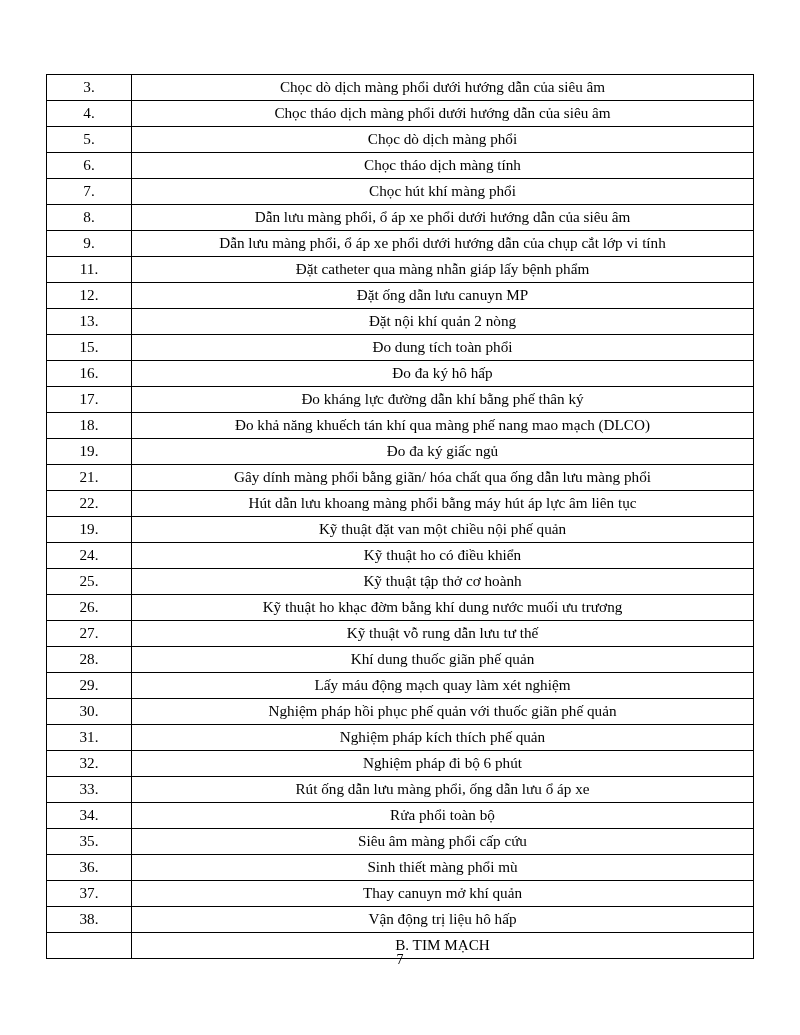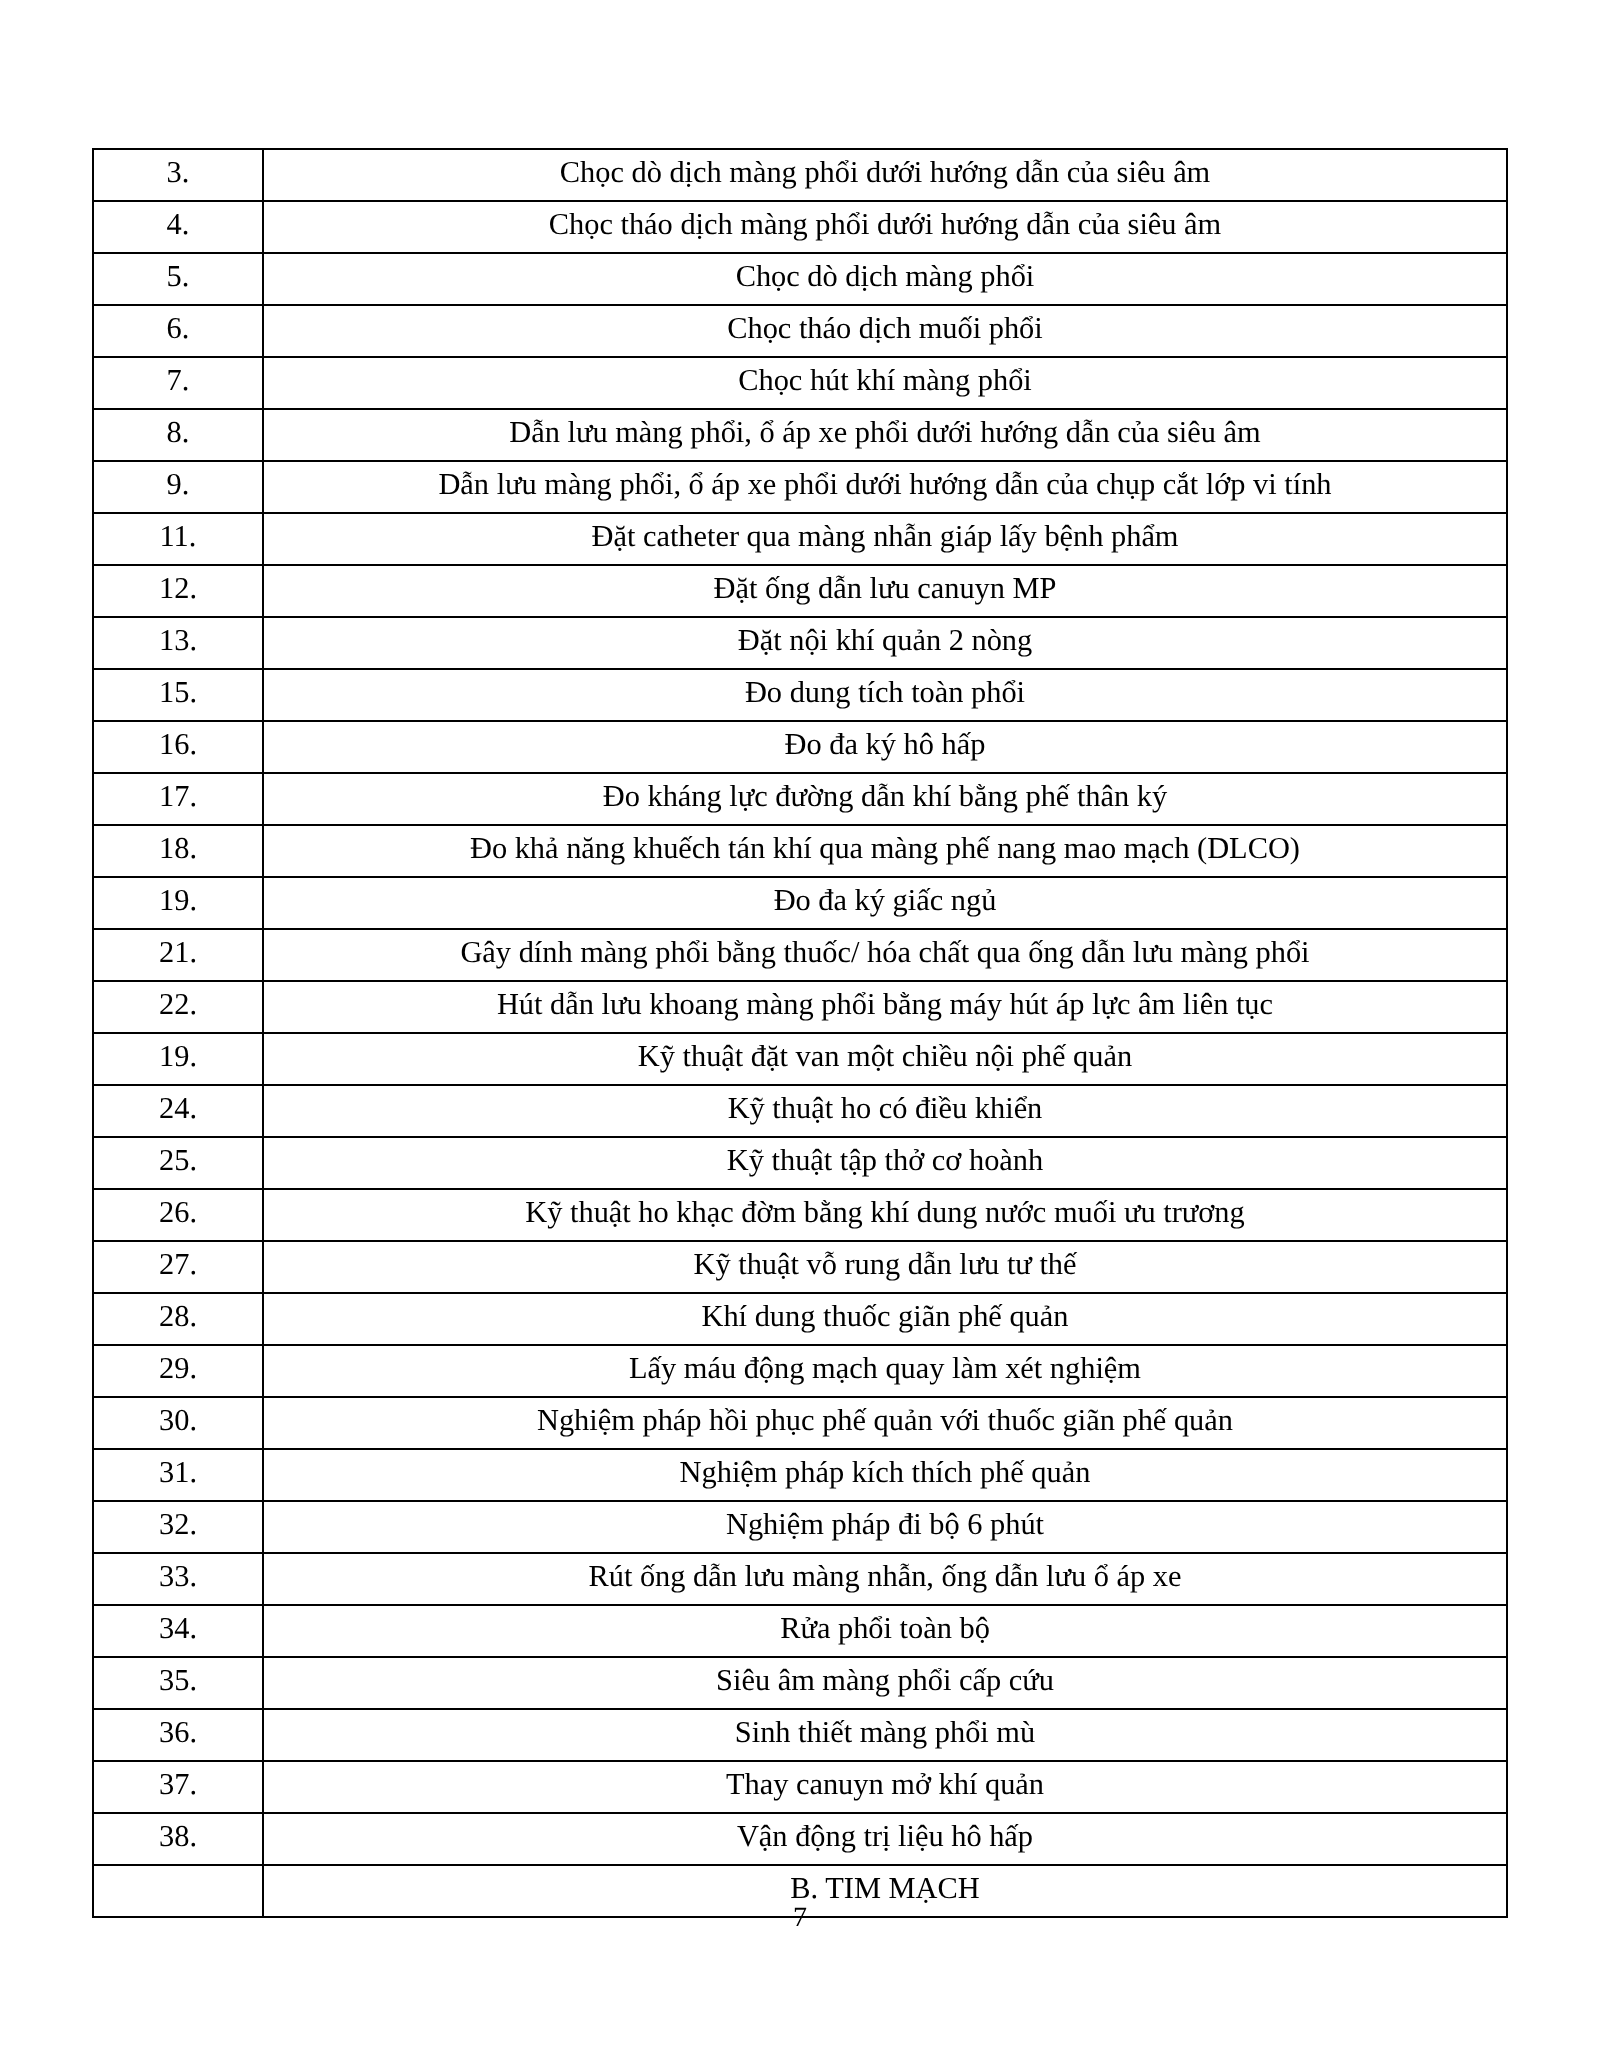--- a/index.html
+++ b/index.html
@@ -68,21 +68,21 @@
       <tr>
         <td class="num">4.</td>
         <td class="desc">Chọc tháo dịch màng phổi dưới hướng dẫn của siêu âm</td>
       </tr>
       <tr>
         <td class="num">5.</td>
         <td class="desc">Chọc dò dịch màng phổi</td>
       </tr>
       <tr>
         <td class="num">6.</td>
-        <td class="desc">Chọc tháo dịch muối phổi</td>
+        <td class="desc">Chọc tháo dịch màng tính</td>
       </tr>
       <tr>
         <td class="num">7.</td>
         <td class="desc">Chọc hút khí màng phổi</td>
       </tr>
       <tr>
         <td class="num">8.</td>
         <td class="desc">Dẫn lưu màng phổi, ổ áp xe phổi dưới hướng dẫn của siêu âm</td>
       </tr>
       <tr>
@@ -116,21 +116,21 @@
       <tr>
         <td class="num">18.</td>
         <td class="desc">Đo khả năng khuếch tán khí qua màng phế nang mao mạch (DLCO)</td>
       </tr>
       <tr>
         <td class="num">19.</td>
         <td class="desc">Đo đa ký giấc ngủ</td>
       </tr>
       <tr>
         <td class="num">21.</td>
-        <td class="desc">Gây dính màng phổi bằng thuốc/ hóa chất qua ống dẫn lưu màng phổi</td>
+        <td class="desc">Gây dính màng phổi bằng giãn/ hóa chất qua ống dẫn lưu màng phổi</td>
       </tr>
       <tr>
         <td class="num">22.</td>
         <td class="desc">Hút dẫn lưu khoang màng phổi bằng máy hút áp lực âm liên tục</td>
       </tr>
       <tr>
         <td class="num">19.</td>
         <td class="desc">Kỹ thuật đặt van một chiều nội phế quản</td>
       </tr>
       <tr>
@@ -164,21 +164,21 @@
       <tr>
         <td class="num">31.</td>
         <td class="desc">Nghiệm pháp kích thích phế quản</td>
       </tr>
       <tr>
         <td class="num">32.</td>
         <td class="desc">Nghiệm pháp đi bộ 6 phút</td>
       </tr>
       <tr>
         <td class="num">33.</td>
-        <td class="desc">Rút ống dẫn lưu màng nhẫn, ống dẫn lưu ổ áp xe</td>
+        <td class="desc">Rút ống dẫn lưu màng phổi, ống dẫn lưu ổ áp xe</td>
       </tr>
       <tr>
         <td class="num">34.</td>
         <td class="desc">Rửa phổi toàn bộ</td>
       </tr>
       <tr>
         <td class="num">35.</td>
         <td class="desc">Siêu âm màng phổi cấp cứu</td>
       </tr>
       <tr>

